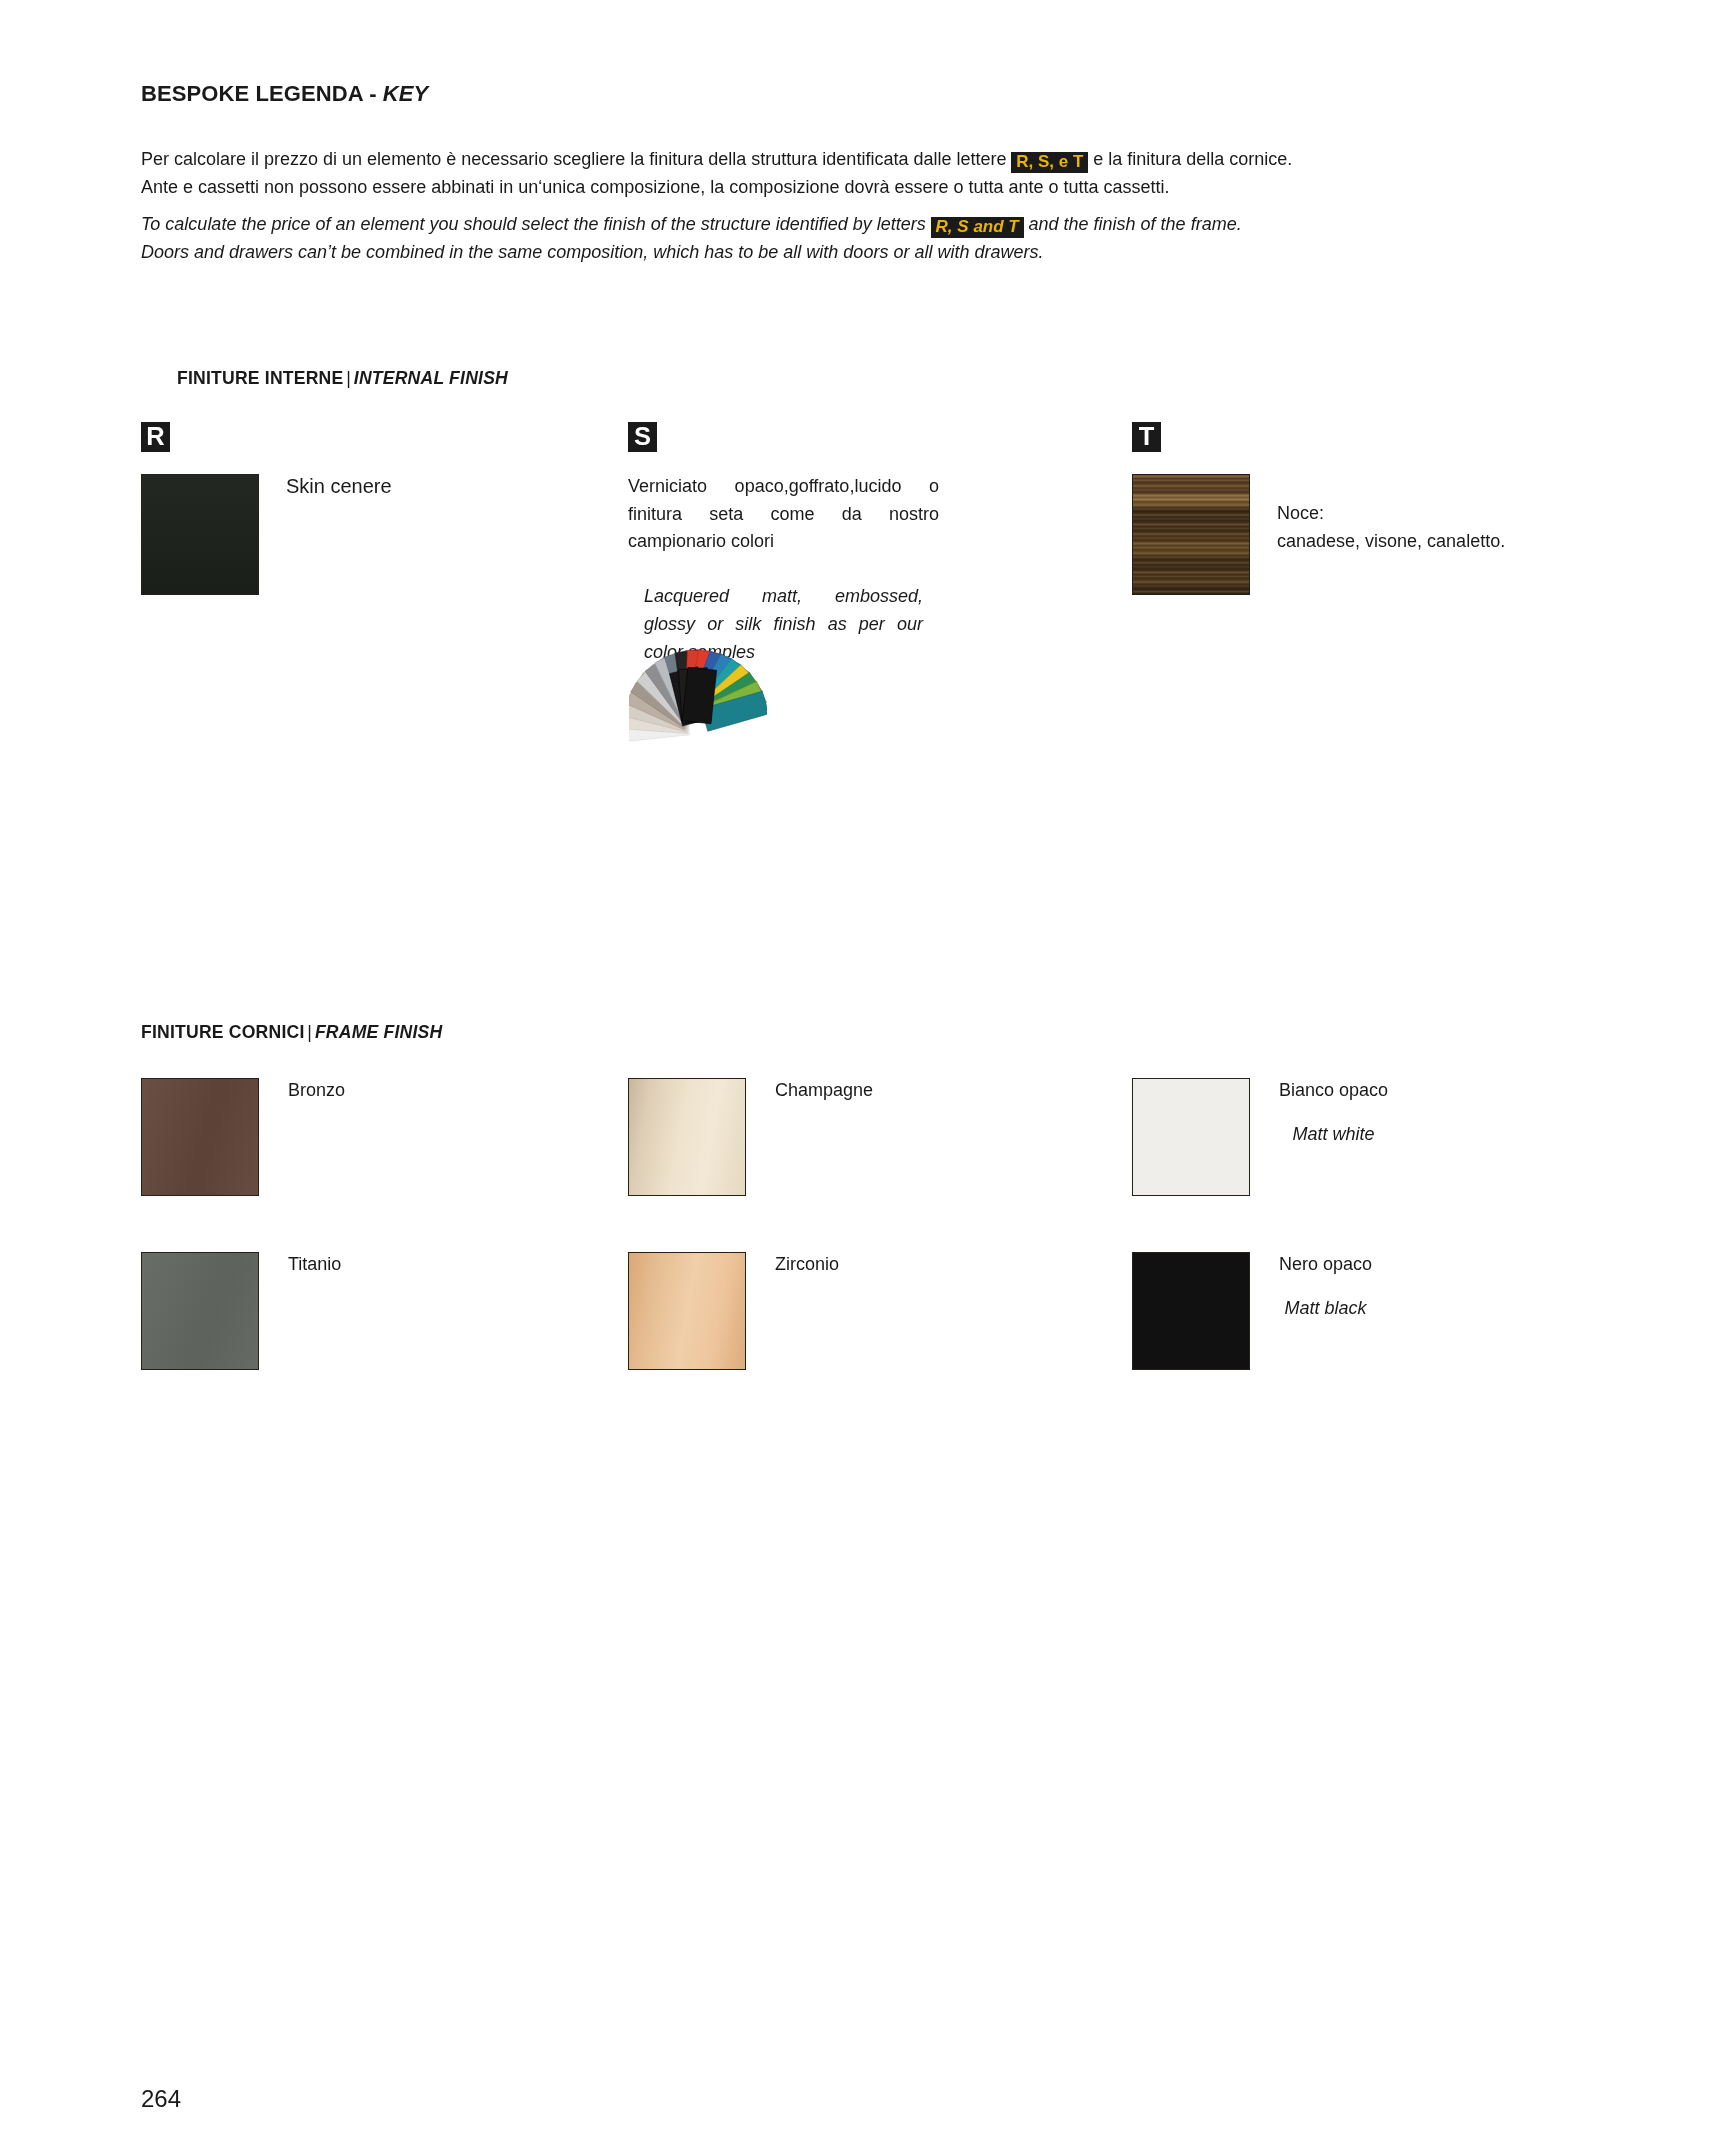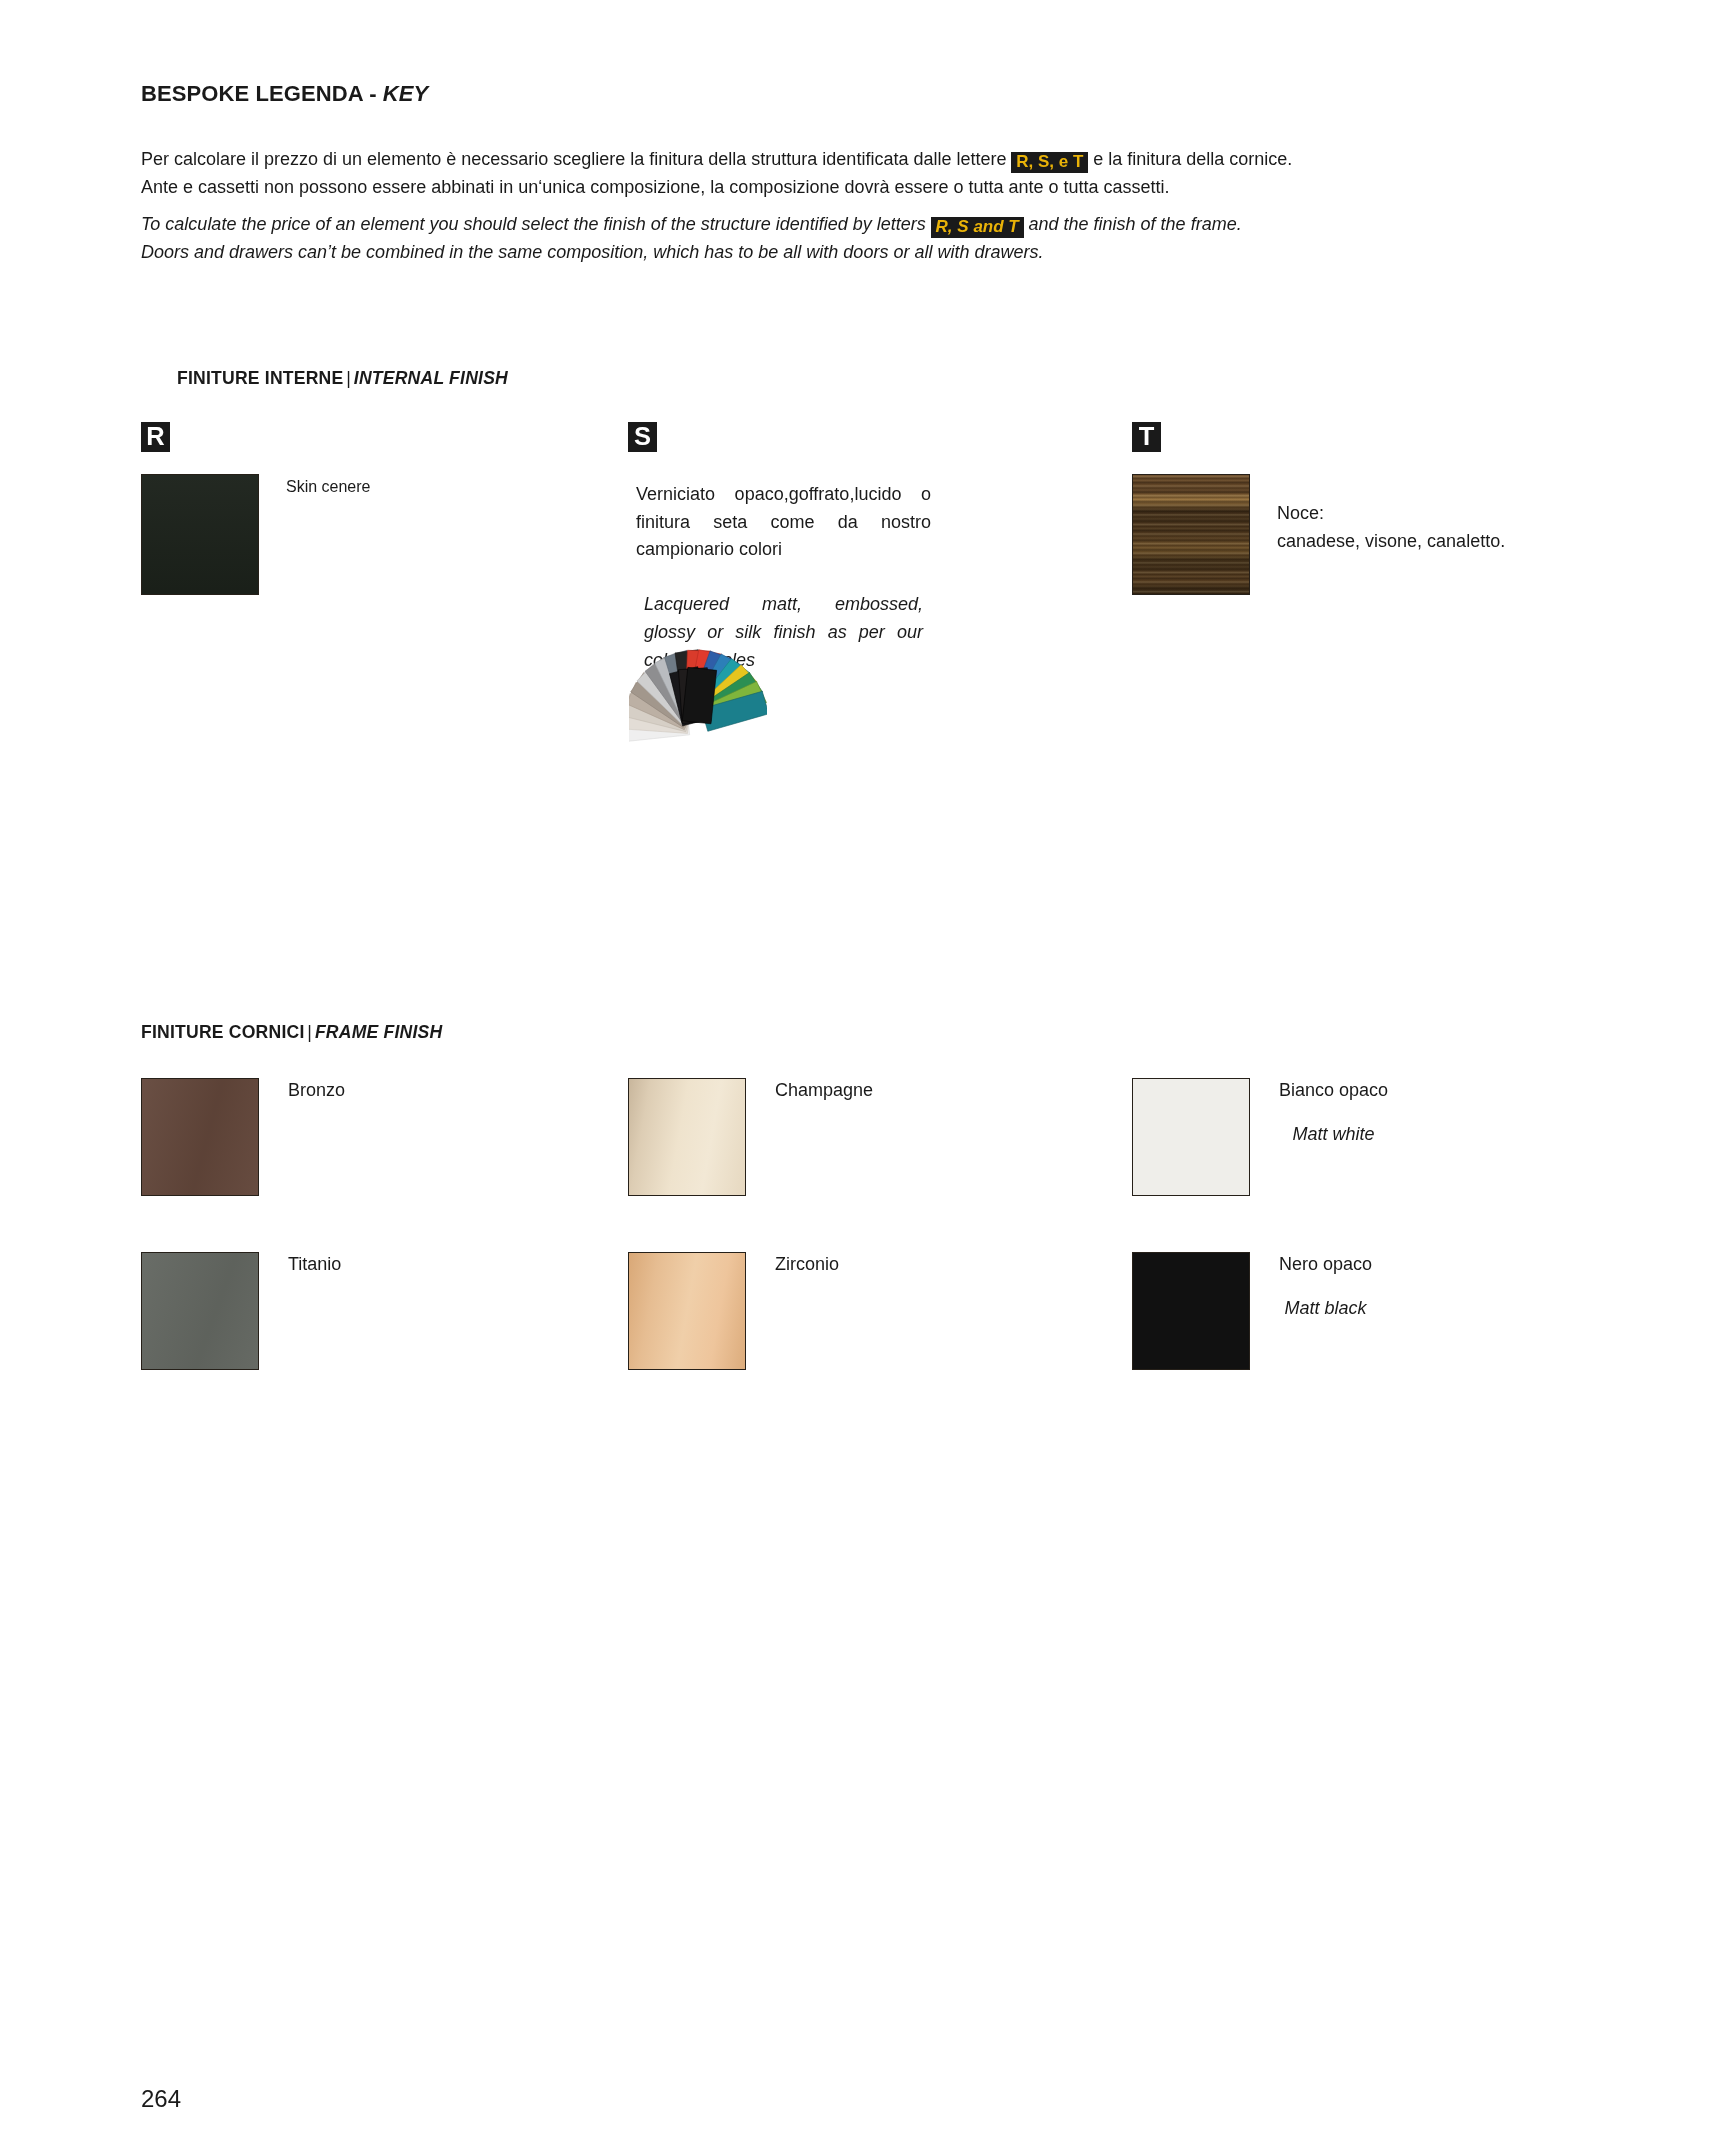--- a/index.html
+++ b/index.html
@@ -141,36 +141,36 @@
         #6d5029 62%,
         #3a2a16 74%,
         #553c20 88%,
         #2e2111 100%);
   }
 
   .swatch-label {
     position: absolute;
     left: 145px;
     top: -1.4px;
-    font-size: 16px;
+    font-size: 20px;
     line-height: 27.6px;
     white-space: nowrap;
   }
 
   
   .s-text {
     position: absolute;
     left: 0;
     top: 51px;
     width: 311px;
     font-size: 18px;
     line-height: 27.6px;
     text-align: justify;
   }
-  .s-text p { margin: 8px; }
+  .s-text p { margin: 0; }
   .s-text .en { font-style: italic; margin-top: 27.6px; }
   .s-text .en p { margin: 16px; }
 
   
   .color-fan {
     position: absolute;
     left: 1.4px;
     top: 219px;
     width: 138px;
     height: 124px;

